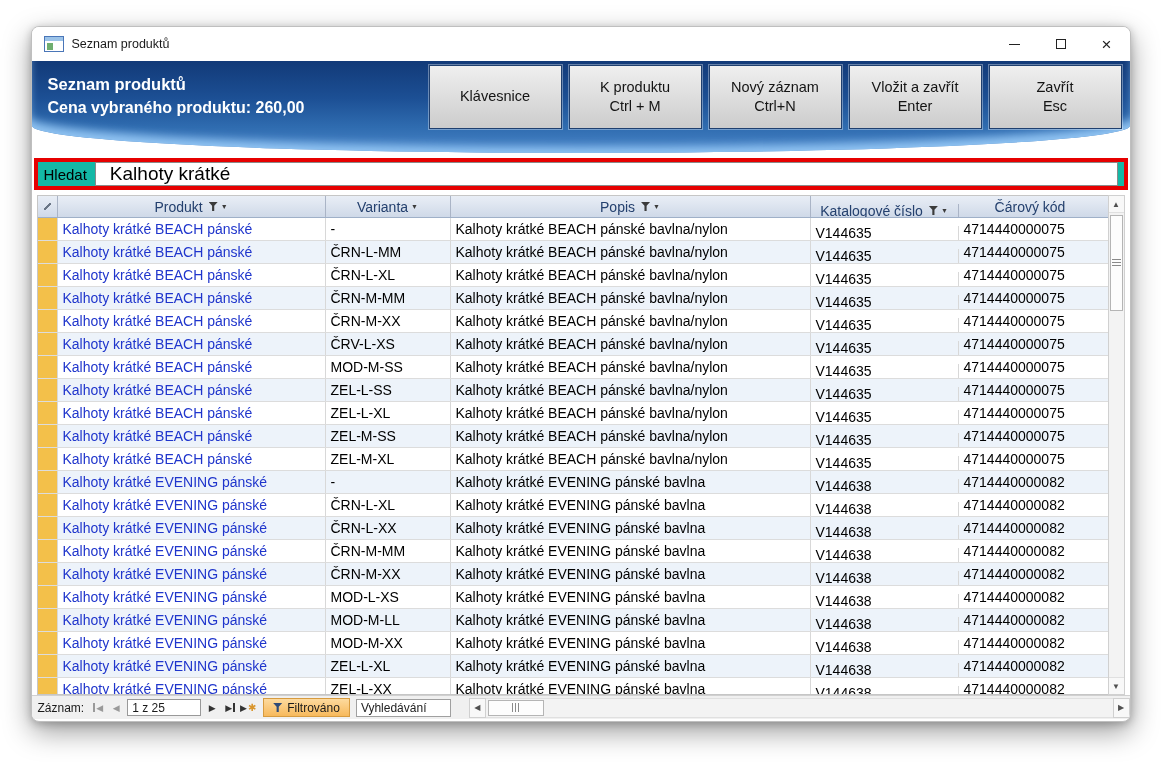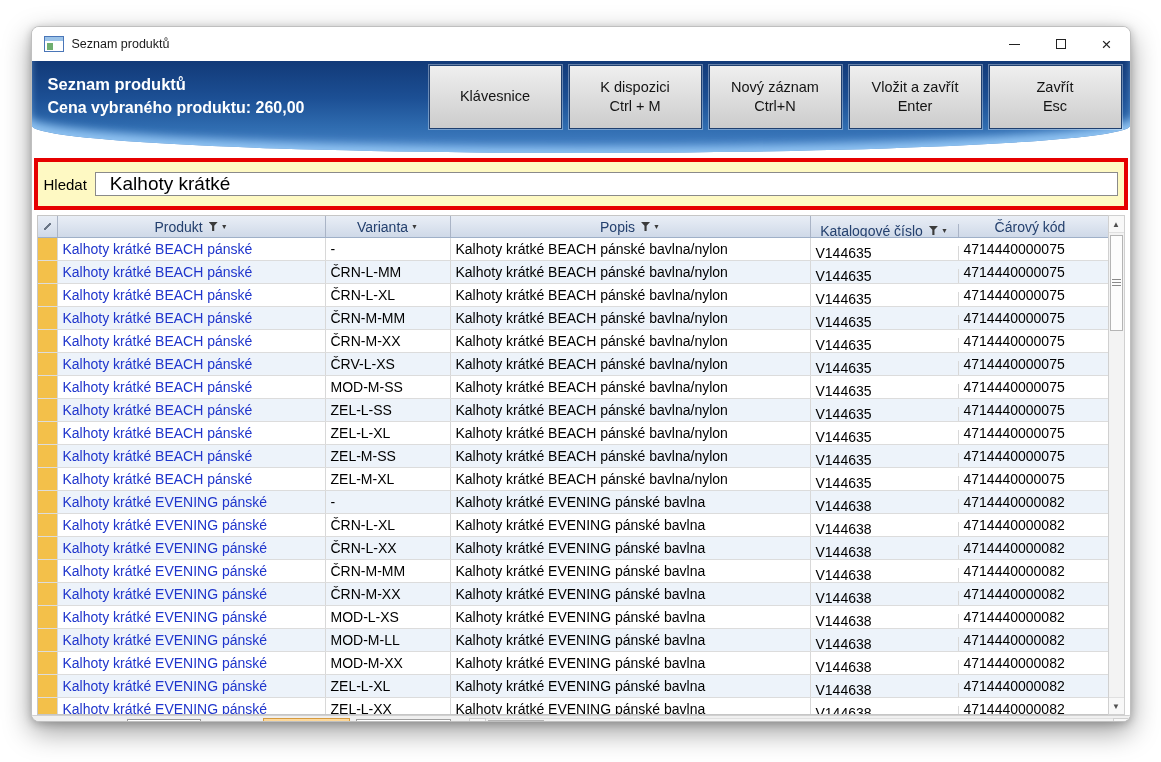--- a/index.html
+++ b/index.html
@@ -41,21 +41,21 @@
     width:133px; height:64px; border:1px solid #20406f;
     background:linear-gradient(180deg,#efefef 0%, #dcdcdc 55%, #cccccc 100%);
     display:flex; flex-direction:column; align-items:center; justify-content:center; gap:2px;
     font-family:"Liberation Sans", sans-serif; font-size:14.5px; color:#141414; cursor:pointer;
     box-shadow:0 0 0 1px rgba(255,255,255,.35);
   }
   .hbtn span{ line-height:17px; }
 
   
   .searchwrap{
-    margin:5px 2px 5px 2px; height:52px; border:4px solid #e60000; background:#fef9c3;
+    margin:5px 2px 5px 2px; height:32px; border:4px solid #e60000; background:#14b8a6;
     display:flex; align-items:center; padding:0 4px; flex:none;
   }
   .hledat{ font-size:15px; color:#000; margin:0 8px 0 2px; white-space:nowrap; }
   .searchinput{
     flex:1; height:24px; border:1px solid #8a8a8a; background:#fff; font-family:"Liberation Sans", sans-serif;
     font-size:19px; color:#000; padding:0 14px; margin-right:2px;
   }
 
   
   .tablearea{ display:flex; padding:0 5px; flex:none; height:500px; }
@@ -135,21 +135,21 @@
     <div class="header-text">
       <div class="h-title">Seznam produktů</div>
       <div class="h-sub">Cena vybraného produktu: 260,00</div>
     </div>
     <div class="header-buttons">
       <button class="hbtn">
         <span>Klávesnice</span>
           <span></span>
       </button>
       <button class="hbtn">
-        <span>K dispozici</span>
+        <span>K produktu</span>
           <span>Ctrl + M</span>
       </button>
       <button class="hbtn">
         <span>Nový záznam</span>
           <span>Ctrl+N</span>
       </button>
       <button class="hbtn">
         <span>Vložit a zavřít</span>
           <span>Enter</span>
       </button>

